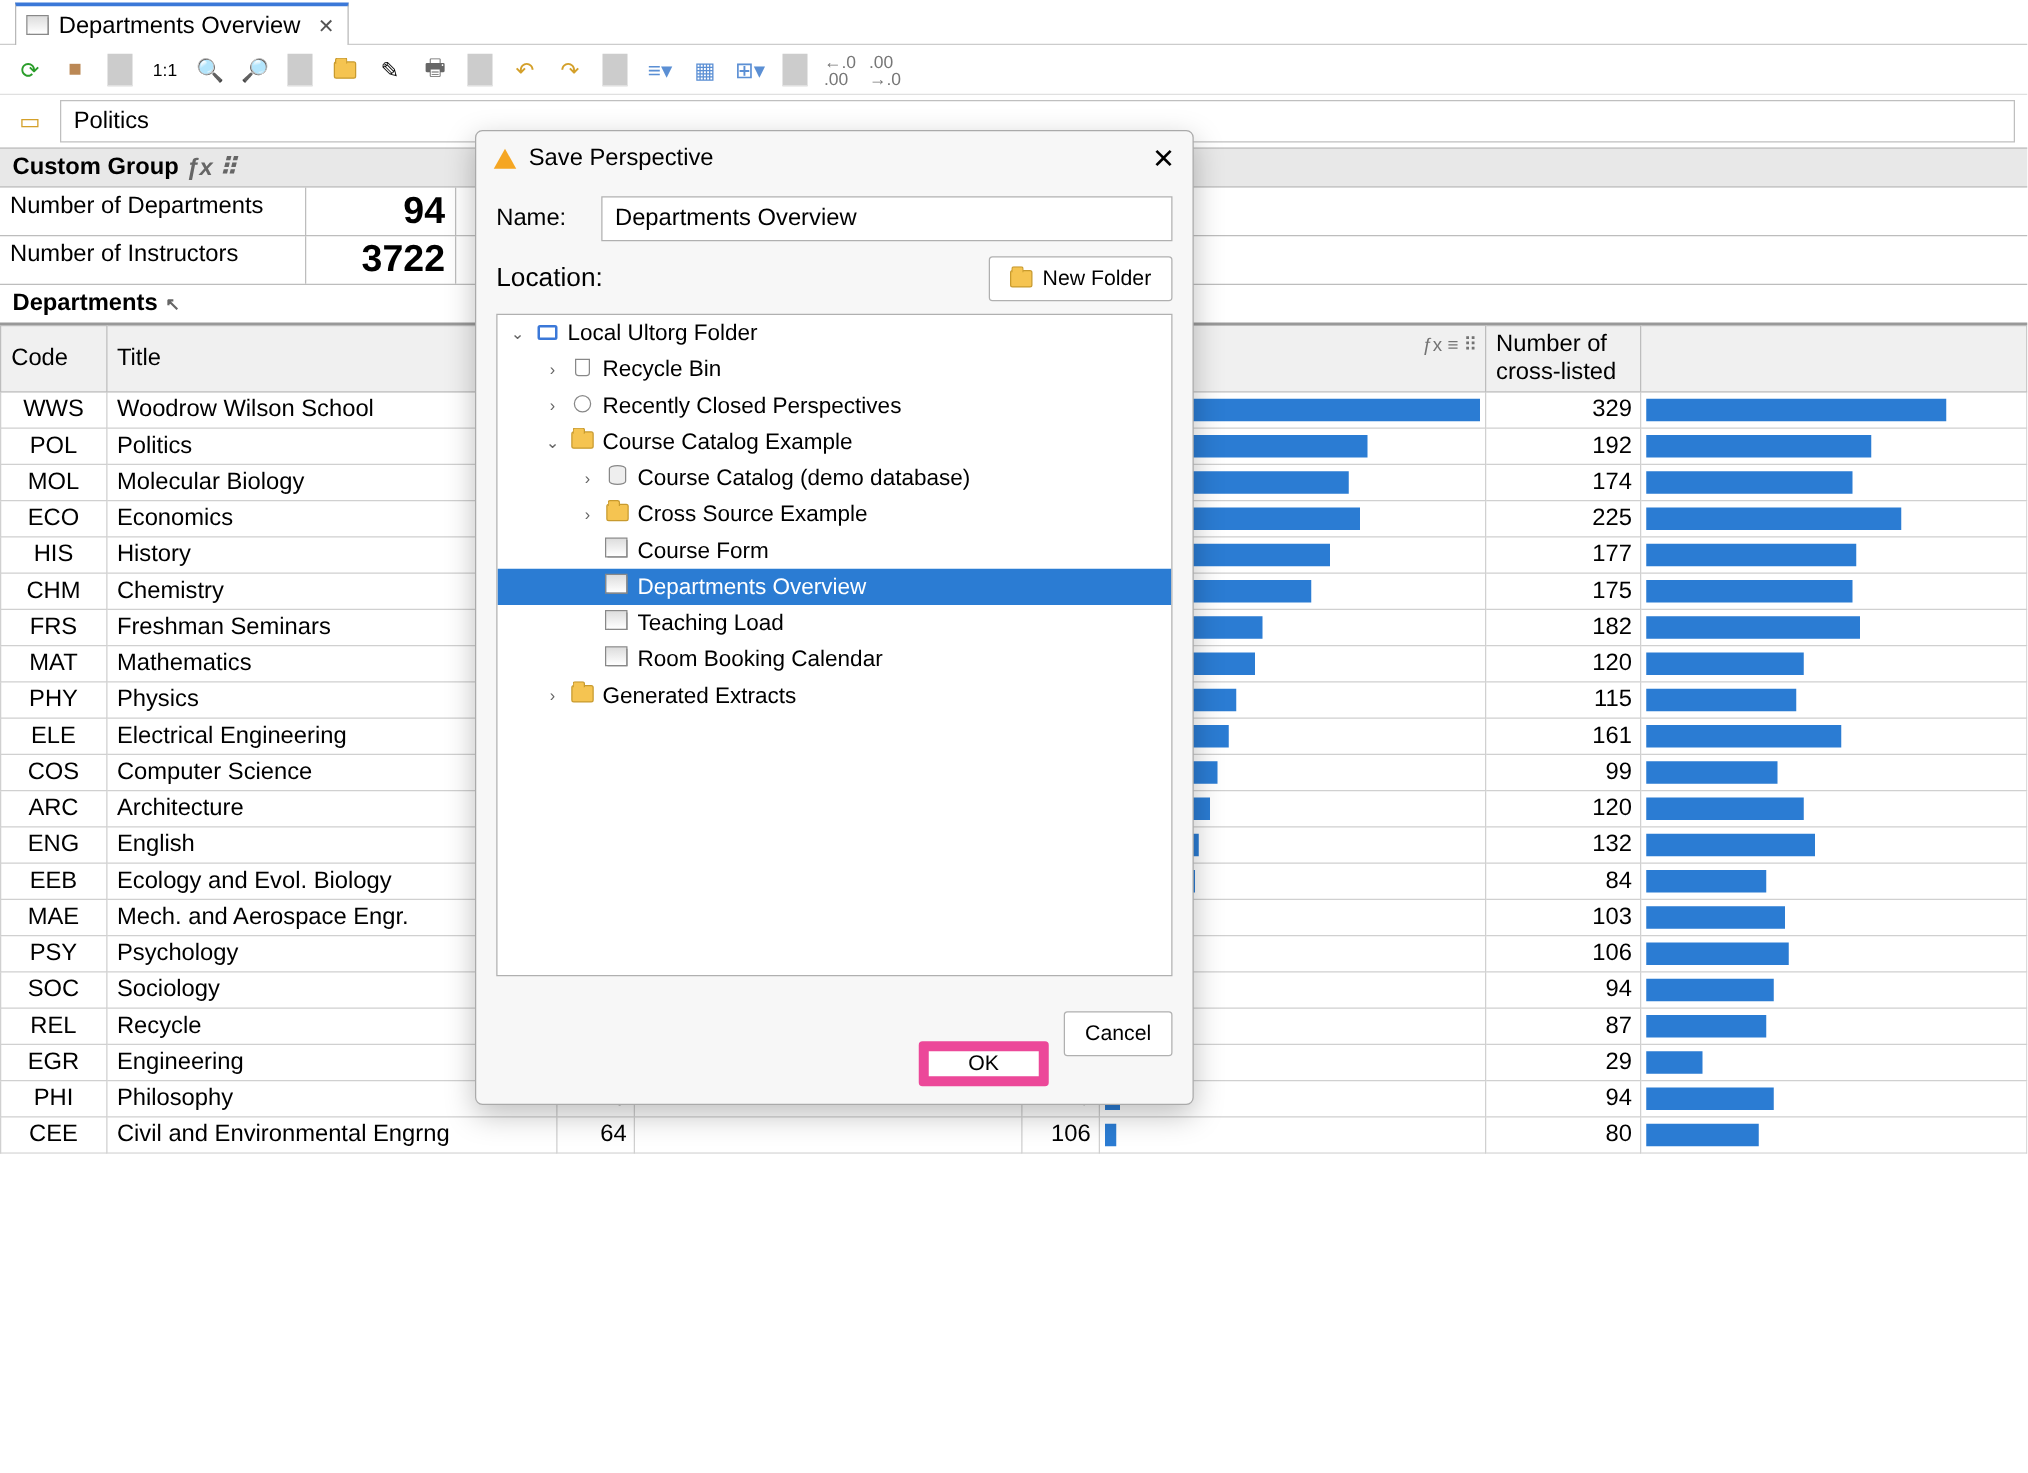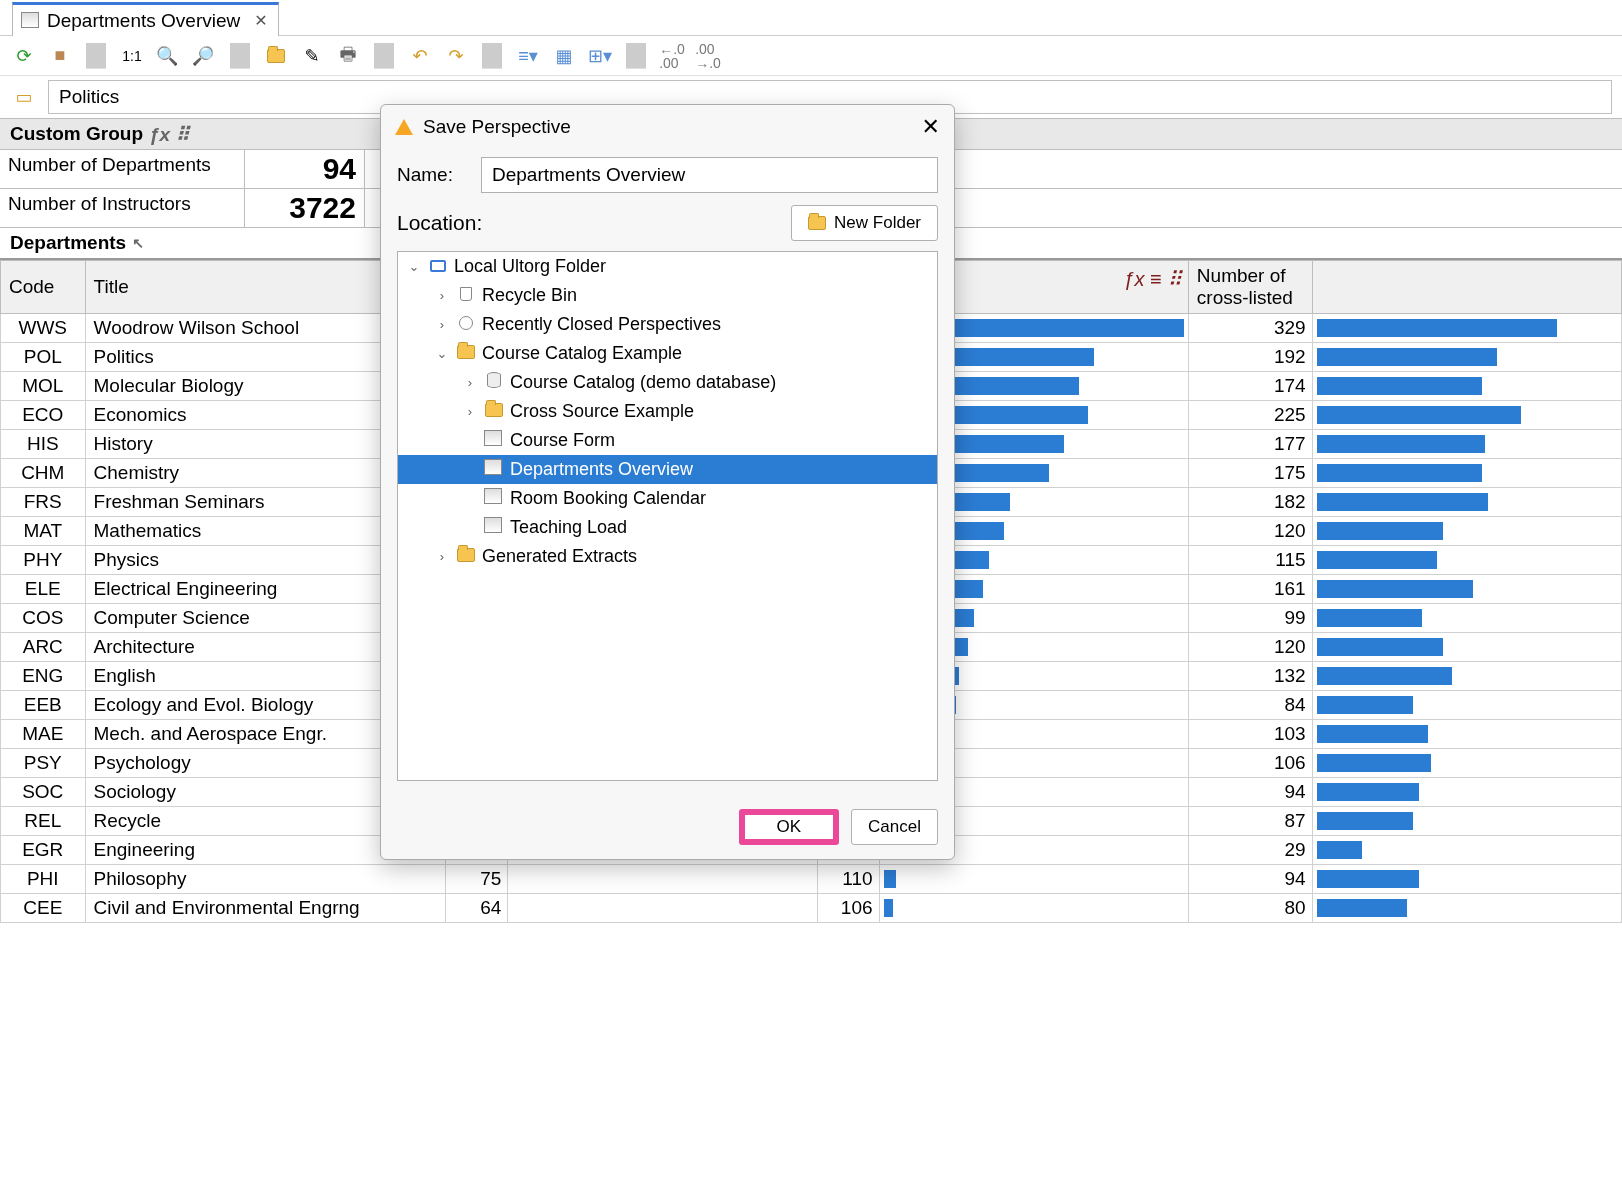--- a/index.html
+++ b/index.html
@@ -36,36 +36,36 @@
 
 .tblwrap { overflow: hidden; }
 table { border-collapse: collapse; width: 100%; font-size: 19px; }
 th { text-align: left; font-weight: normal; padding: 4px 8px; border: 1px solid #bdbdbd; background: #f0f0f0; height: 48px; }
 td { padding: 2px 8px; border: 1px solid #d0d0d0; height: 29px; white-space: nowrap; }
 td.code { text-align: center; width: 82px; }
 td.num { text-align: right; width: 60px; padding-right: 6px; }
 td.bar { width: 300px; padding: 2px 4px; }
 .barfill { height: 18px; background: #2b7cd3; }
 th.instructors-hdr { position: relative; }
-.hdr-fx { position: absolute; right: 6px; top: 6px; font-size: 20px; color: #7f1d1d; font-style: italic; }
+.hdr-fx { position: absolute; right: 6px; top: 6px; font-size: 15px; color: #737373; }
 
 
 .overlay { position: absolute; left: 0; top: 4px; width: 100%; height: 100%; pointer-events: none; }
 .dialog { position: absolute; left: 380px; top: 100px; width: 575px; background: #f7f7f7; border: 1px solid #aaa; border-radius: 6px; box-shadow: 0 8px 24px rgba(0,0,0,0.25); pointer-events: auto; }
 .dlgtitle { height: 44px; display: flex; align-items: center; padding: 0 14px; font-size: 19px; gap: 10px; }
 .dlgtitle .triangle { width: 0; height: 0; border-left: 9px solid transparent; border-right: 9px solid transparent; border-bottom: 16px solid #f5a623; }
 .dlgtitle .spacer { flex: 1; }
 .dlgtitle .x { font-size: 22px; cursor: pointer; }
 .dlgbody { padding: 8px 16px 14px 16px; }
 .dlgrow { display: flex; align-items: center; gap: 14px; margin-bottom: 12px; }
 .dlgrow label { width: 70px; font-size: 19px; }
 .dlginput { flex: 1; height: 36px; border: 1px solid #b0b0b0; padding: 0 10px; font-size: 19px; background: #fff; }
 .dlgrow2 { display: flex; align-items: center; justify-content: space-between; margin-bottom: 10px; }
 .btn { height: 36px; padding: 0 16px; border: 1px solid #b0b0b0; background: #fff; border-radius: 3px; font-size: 17px; display: flex; align-items: center; gap: 8px; cursor: pointer; }
-.btn.primary { border: 6px solid #ec4899; padding: 0 32px; }
+.btn.primary { border: 8px solid #ec4899; padding: 0 32px; margin-top: 24px; }
 .tree { border: 1px solid #b0b0b0; background: #fff; height: 530px; overflow: auto; font-size: 18px; }
 .treenode { display: flex; align-items: center; height: 29px; padding: 0 8px; gap: 6px; cursor: pointer; }
 .treenode.sel { background: #2b7cd3; color: #fff; }
 .treenode .chev { width: 16px; text-align: center; color: #666; font-size: 13px; }
 .treenode.sel .chev { color: #fff; }
 .treenode .icon { width: 20px; text-align: center; }
 .dlgfooter { display: flex; justify-content: flex-end; gap: 12px; padding: 14px 16px; }
 
 
 .foldericon { display: inline-block; width: 18px; height: 14px; background: #f5c451; border: 1px solid #c89a2e; border-radius: 2px; position: relative; }
@@ -507,26 +507,26 @@
             <span>Course Form</span>
           </div>
           <div class="treenode sel" style="padding-left: 64px;">
             <span class="chev"></span>
             <span class="icon"><span class="perspicon"></span></span>
             <span>Departments Overview</span>
           </div>
           <div class="treenode" style="padding-left: 64px;">
             <span class="chev"></span>
             <span class="icon"><span class="perspicon"></span></span>
-            <span>Room Booking Calendar</span>
+            <span>Teaching Load</span>
           </div>
           <div class="treenode" style="padding-left: 64px;">
             <span class="chev"></span>
             <span class="icon"><span class="perspicon"></span></span>
-            <span>Teaching Load</span>
+            <span>Room Booking Calendar</span>
           </div>
           <div class="treenode" style="padding-left: 36px;">
             <span class="chev">›</span>
             <span class="icon"><span class="foldericon"></span></span>
             <span>Generated Extracts</span>
           </div>
         </div>
     </div>
     <div class="dlgfooter">
       <button class="btn primary">OK</button>

